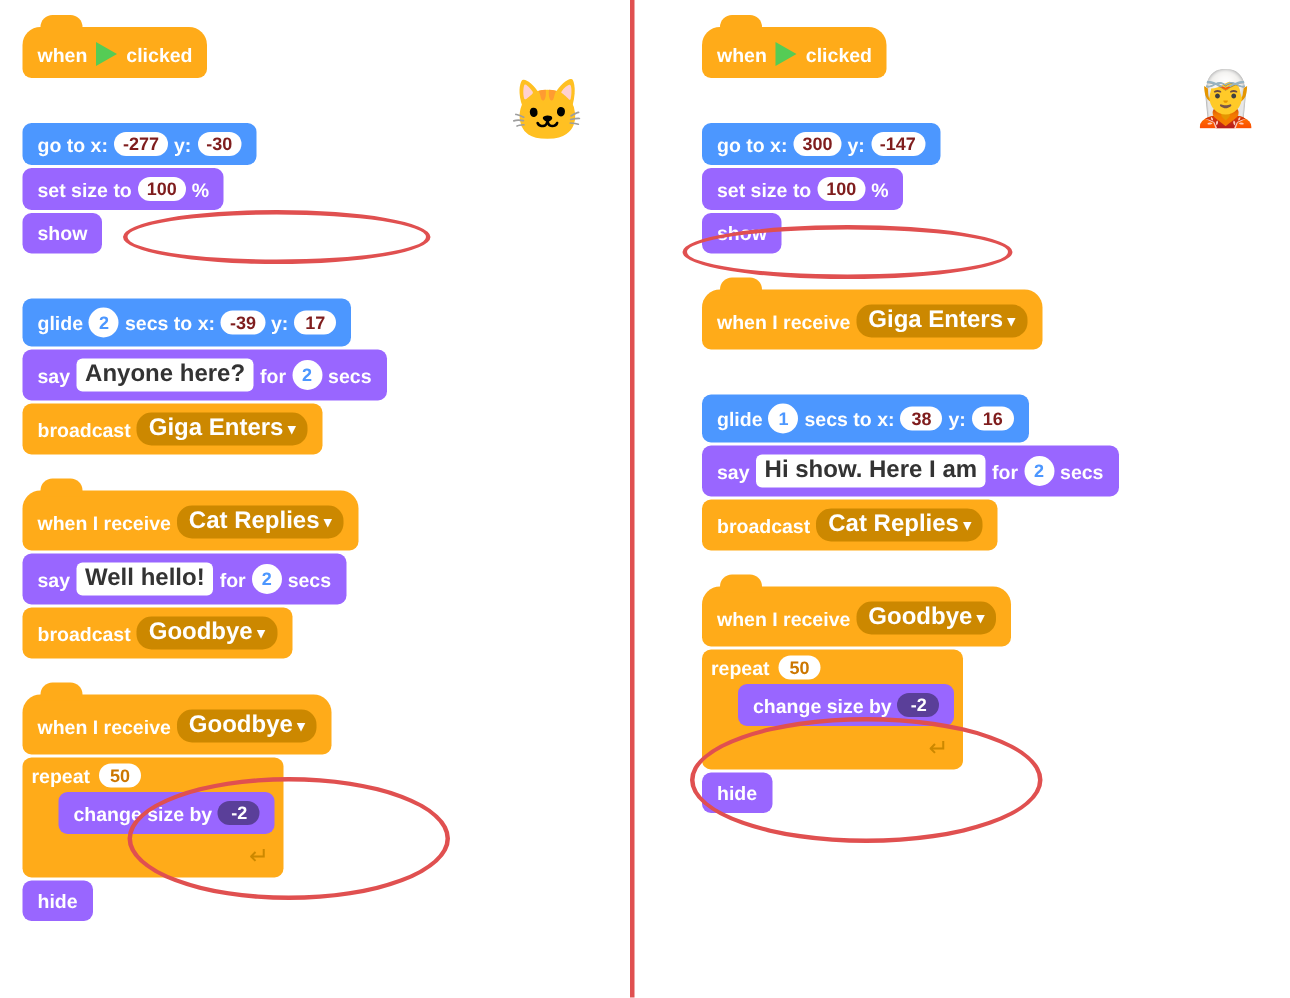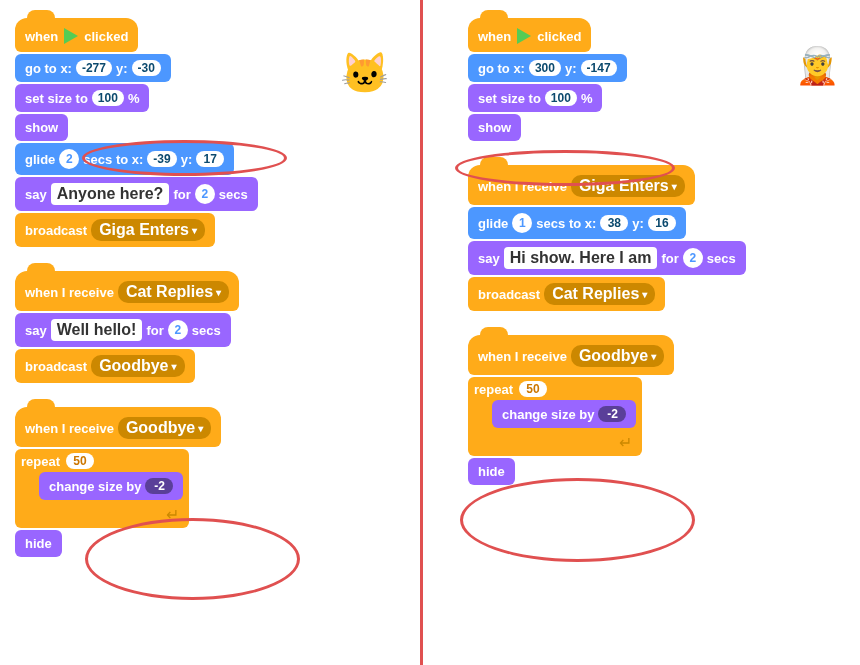--- a/index.html
+++ b/index.html
@@ -63,33 +63,34 @@
       top: -8px;
       left: 12px;
       width: 28px;
       height: 12px;
       background: #ffab19;
       border-radius: 8px 8px 0 0;
     }
 
     .block-motion {
       background: #4c97ff;
+      margin-top: 28px;
     }
 
     .block-looks {
       background: #9966ff;
     }
 
     .block-events {
       background: #ffab19;
     }
 
     .input-bubble {
       background: white;
-      color: #0c4a6e;
+      color: #7f1d1d;
       border-radius: 10px;
       padding: 1px 6px;
       font-size: 12px;
       font-weight: bold;
       display: inline-flex;
       align-items: center;
       min-width: 28px;
       justify-content: center;
     }
 

